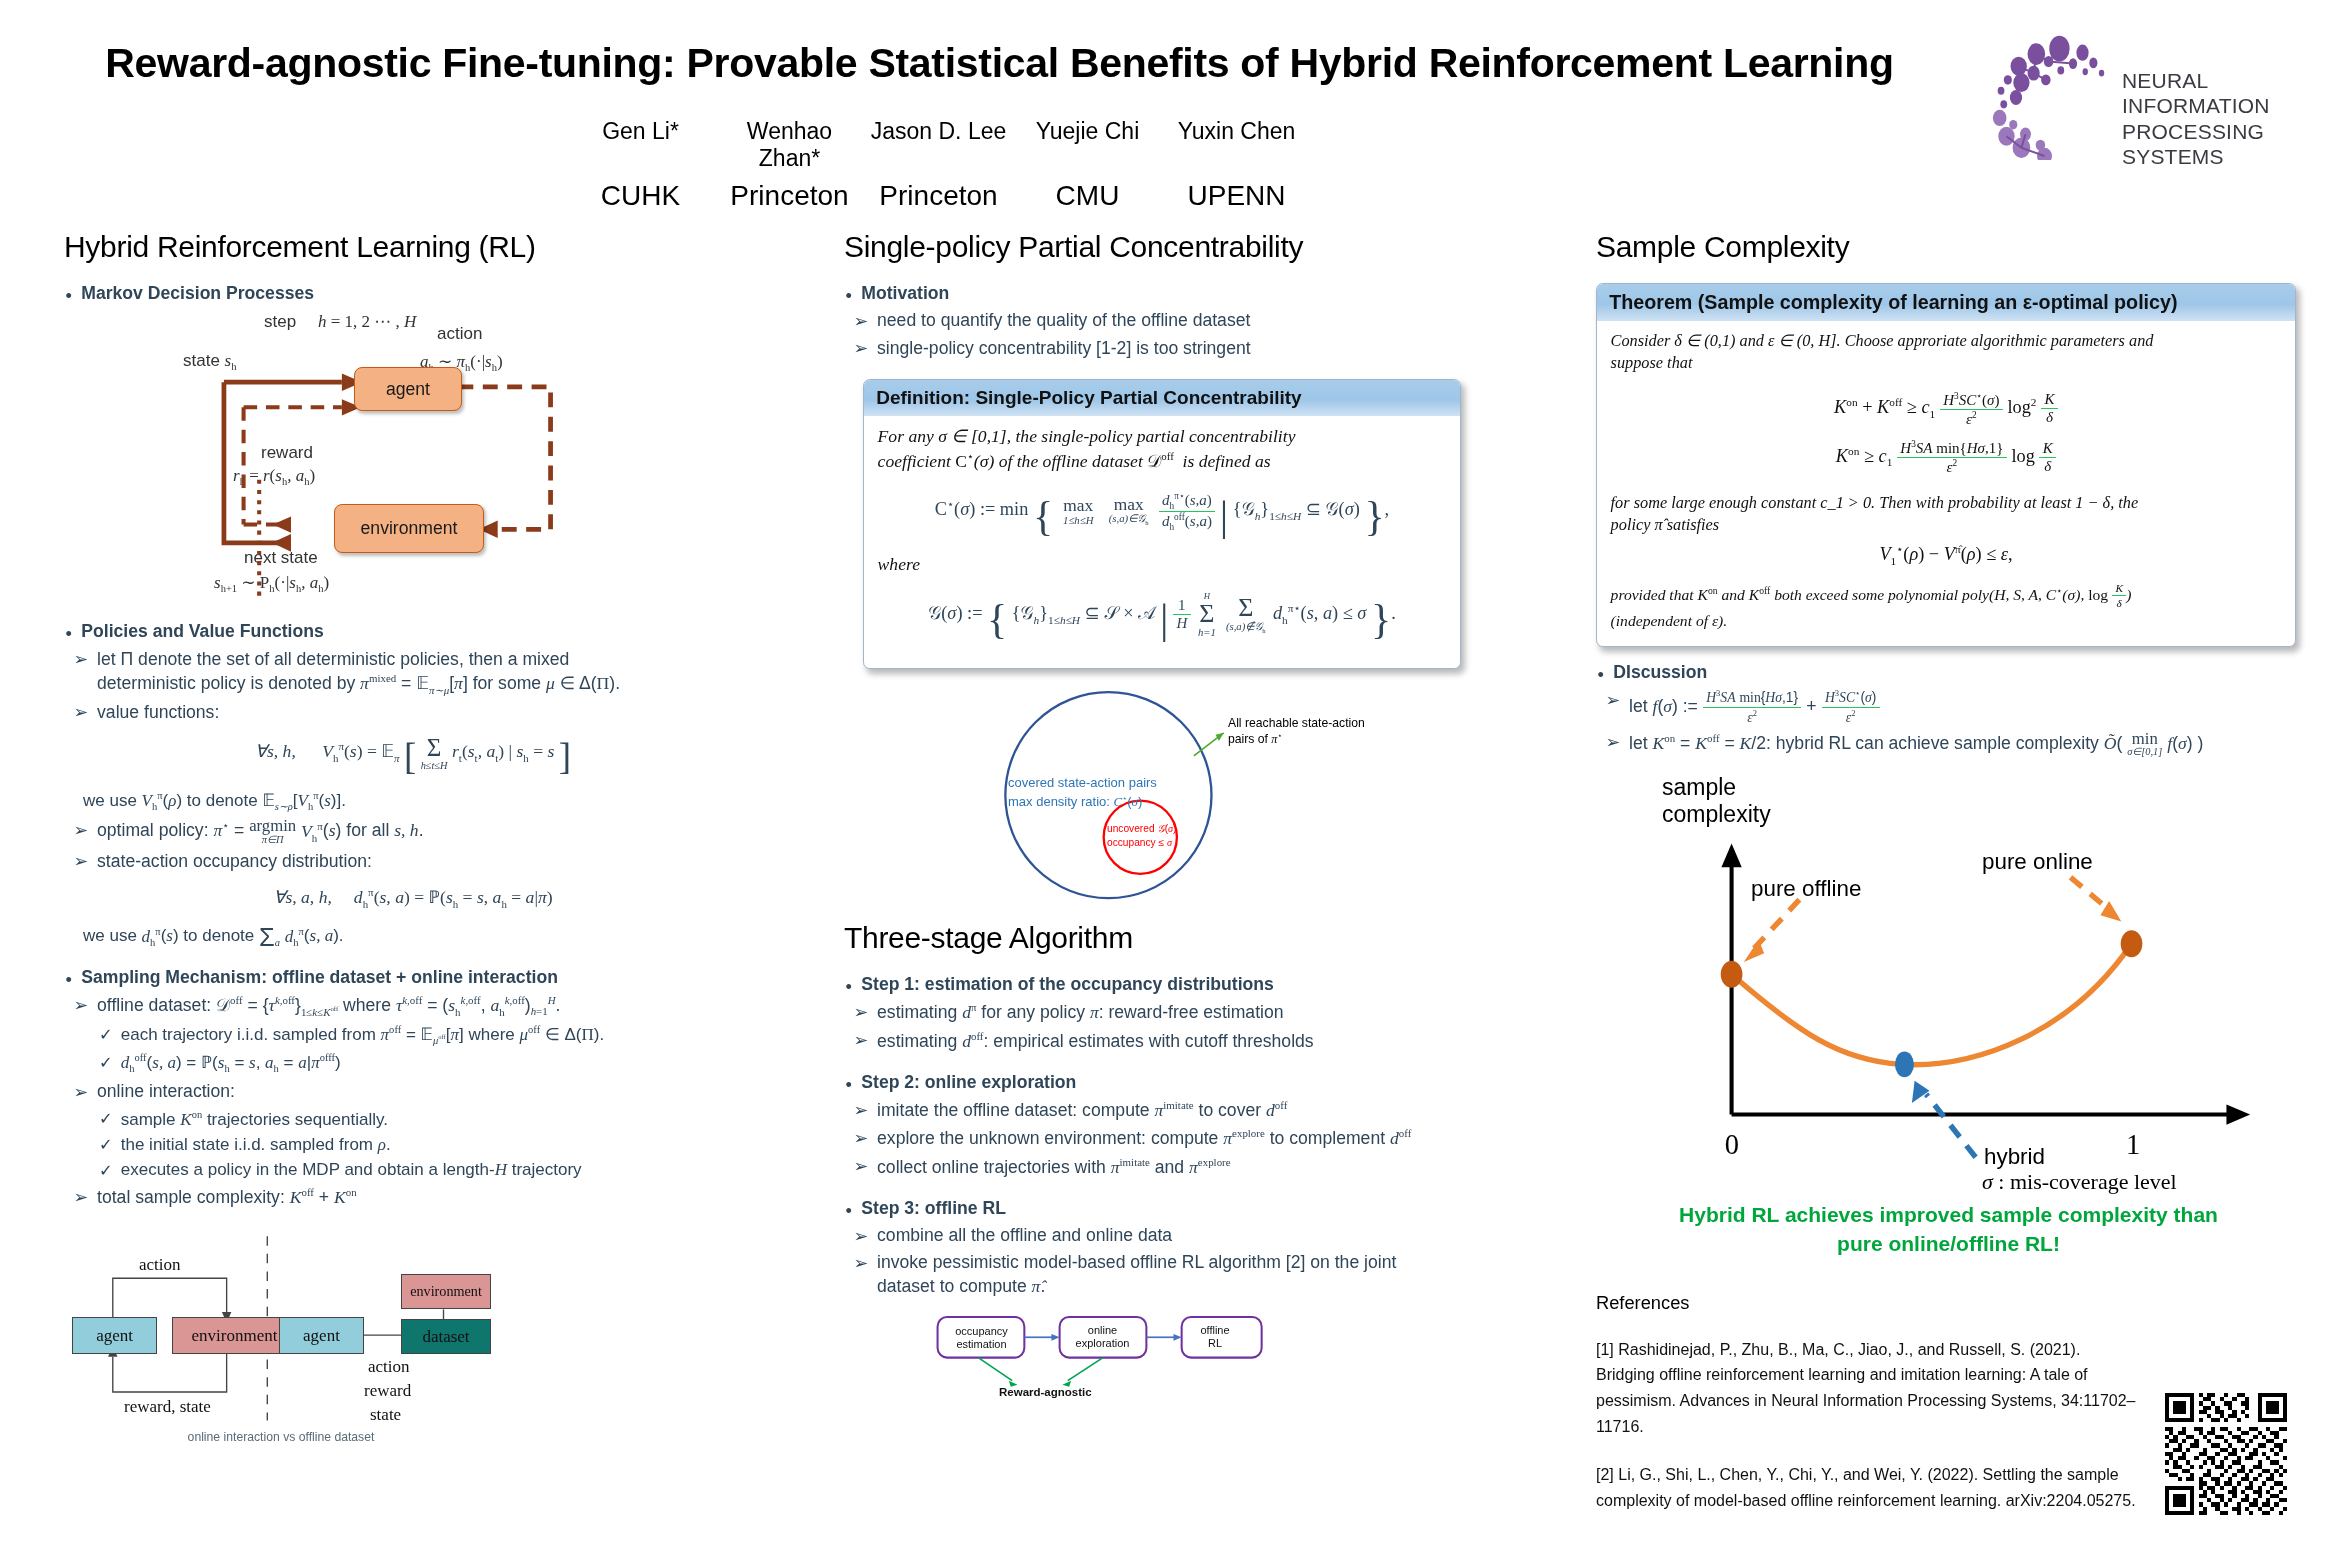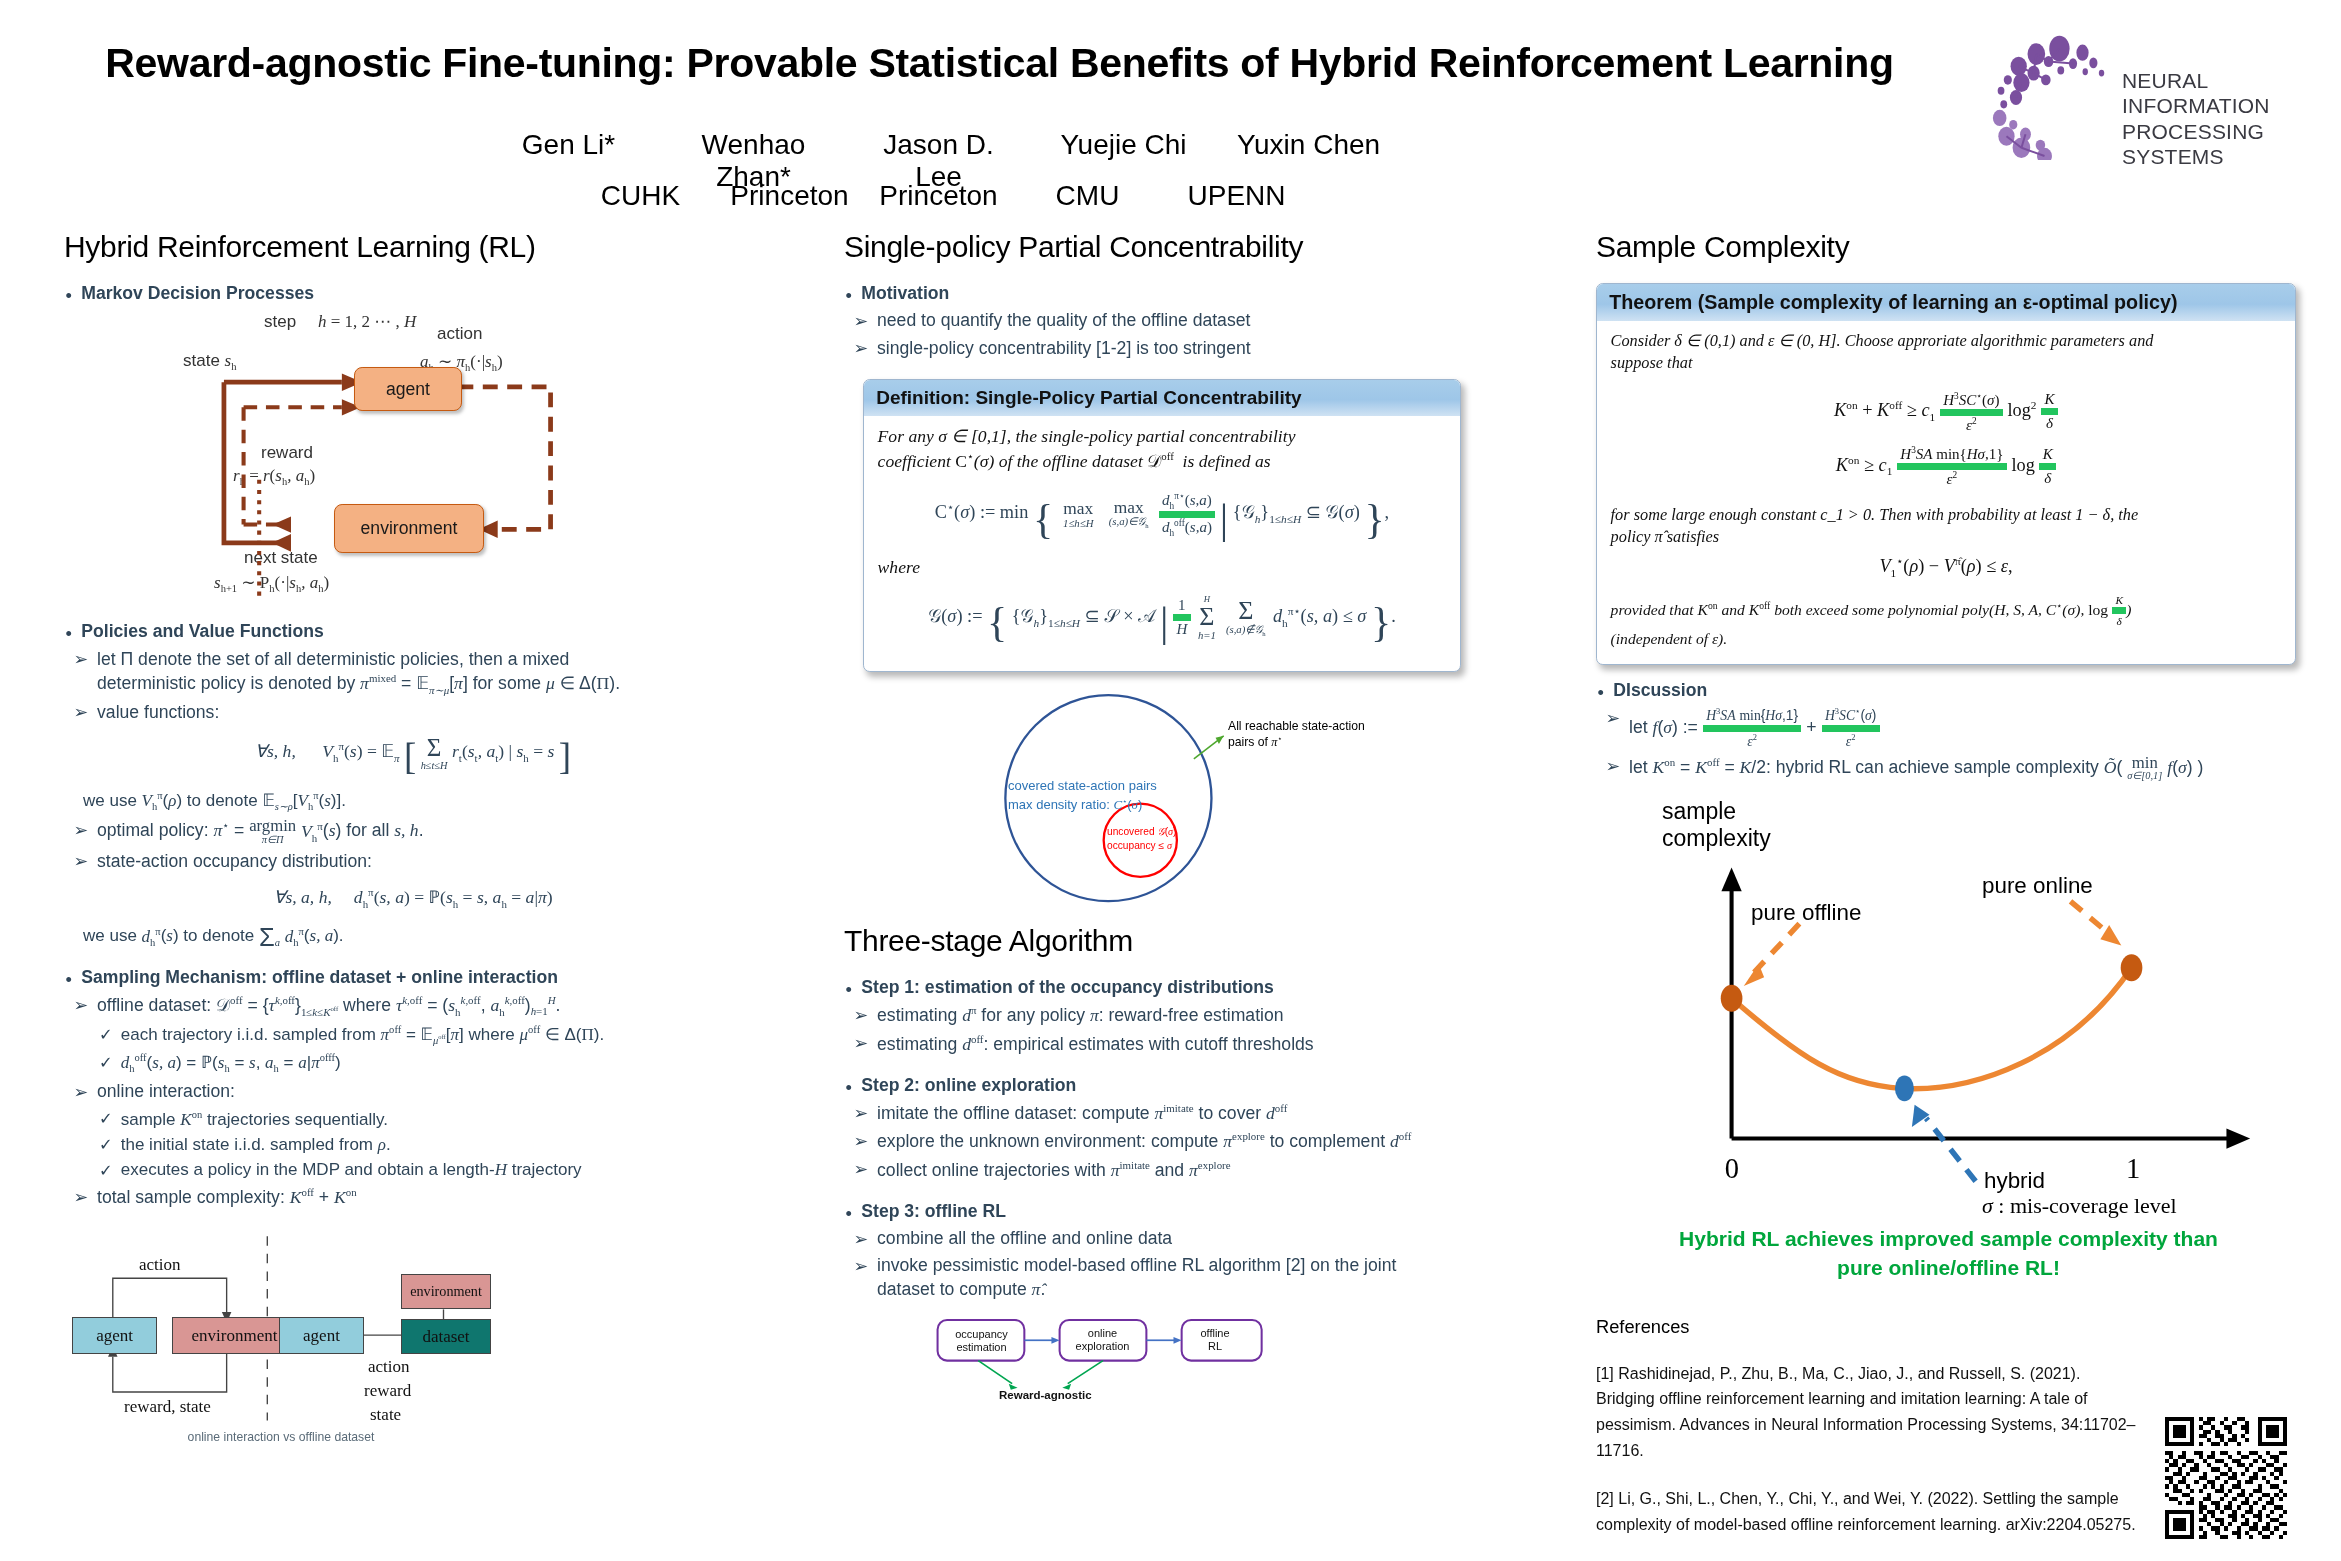--- a/index.html
+++ b/index.html
@@ -4,21 +4,21 @@
 <style>
   html,body{margin:0;padding:0;background:#ffffff;}
   body{width:2342px;height:1561px;position:relative;font-family:"Liberation Sans",sans-serif;color:#000;overflow:hidden;}
   .poster{position:absolute;inset:0;}
 
   
   #header{position:absolute;left:0;top:0;width:2342px;height:230px;}
   #poster-title{position:absolute;left:27px;top:42px;width:1945px;text-align:center;
     font-size:41px;font-weight:bold;letter-spacing:-0.3px;color:#000;line-height:1.05;}
   .author-row{position:absolute;display:flex;justify-content:center;align-items:baseline;width:895px;left:491px;}
-  #authors{top:129px;font-size:28px;gap:36px;}
+  #authors{top:118px;font-size:23px;}
   #affils{top:180px;font-size:28px;}
   .author-cell{width:149px;text-align:center;}
   .affil-cell{width:149px;text-align:center;}
 
   
   #neurips-logo{position:absolute;left:1986px;top:30.5px;width:339px;height:129px;}
   #logo-mark{position:absolute;left:0;top:0;width:136px;height:129px;}
   #logo-text{position:absolute;left:136px;top:37px;color:#3a3a42;font-size:21px;line-height:1.22;letter-spacing:0.2px;}
 
   
@@ -36,21 +36,21 @@
   .arrow-item .atxt{color:#2f4558;font-size:17.6px;line-height:1.32;}
   .check-item{display:flex;align-items:flex-start;margin:3.4px 0;}
   .check-item .ck{color:#2f4558;font-size:16.3px;line-height:1.2;margin:1.4px 8.1px 0 35px;}
   .check-item .ctxt{color:#2f4558;font-size:17px;line-height:1.3;}
   .plain{color:#2f4558;font-size:17px;line-height:1.35;margin:2.7px 0 2.7px 19px;}
   .eq{color:#2f4558;text-align:center;font-size:17.6px;margin:11px 0;font-family:"Liberation Serif",serif;}
   .mth{font-family:"Liberation Serif",serif;font-style:italic;}
   .mup{font-family:"Liberation Serif",serif;font-style:normal;}
   sup.s,sub.s{font-size:0.62em;font-style:normal;font-family:"Liberation Serif",serif;}
   .frac{display:inline-block;vertical-align:middle;text-align:center;font-size:0.82em;}
-  .frac .num{display:block;border-bottom:7px solid #22c55e;padding:0 3.4px;}
+  .frac .num{display:block;border-bottom:1px solid #22c55e;padding:0 3.4px;}
   .frac .den{display:block;padding:0 3.4px;}
   .bigop{font-size:1.5em;vertical-align:-0.18em;}
   .lim{display:inline-block;text-align:center;vertical-align:middle;font-size:0.95em;line-height:1;}
   .lim .lm{display:block;font-size:0.62em;}
 
   
   #mdp-diagram{position:relative;width:698px;height:305px;margin-top:4.1px;}
   .mdpbox{position:absolute;background:#f4b183;border:1.4px solid #c55a11;border-radius:8.1px;
     display:flex;align-items:center;justify-content:center;color:#1a1a1a;font-size:17.6px;
     box-shadow:2px 2.7px 3.4px rgba(0,0,0,.25);}

